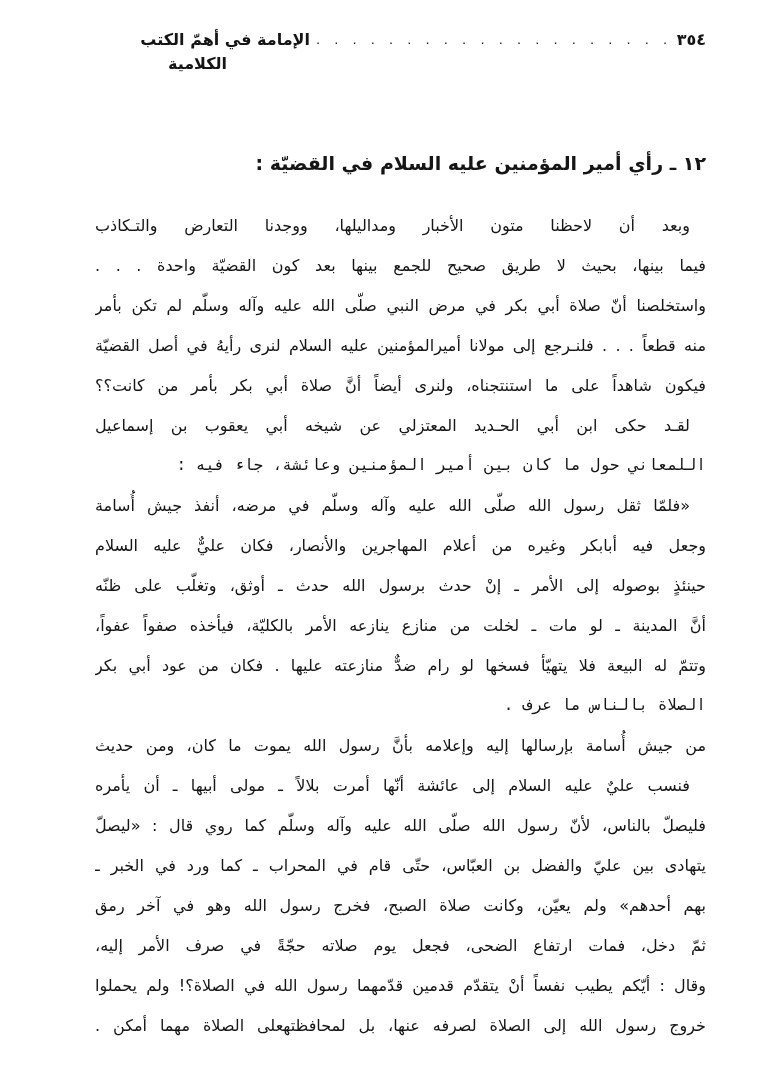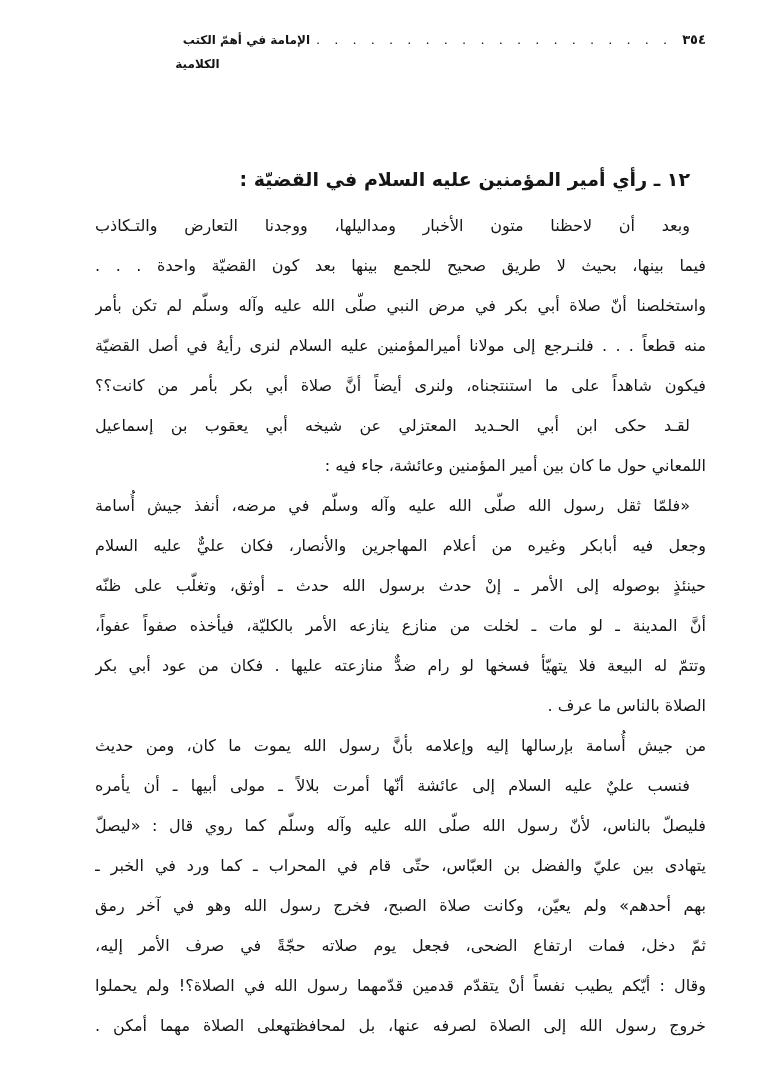--- a/index.html
+++ b/index.html
@@ -14,60 +14,60 @@
     box-shadow:0 0 6px rgba(0,0,0,.25);
   }
   
   .header{
     position:absolute;top:28px;left:85px;right:55px;
     display:flex;align-items:flex-start;
   }
   .header-title{
     width:225px;flex:0 0 auto;
     direction:rtl;
-    font-size:12px;font-weight:bold;line-height:24px;
+    font-size:16px;font-weight:bold;line-height:24px;
   }
   .header-title .t1{text-align:right;}
   .header-title .t2{text-align:center;}
   .header-dots{
     flex:1 1 auto;
     overflow:hidden;white-space:nowrap;
     font-size:13px;letter-spacing:5px;
     line-height:24px;
     padding:0 6px;
     color:#1a1a1a;
   }
   .header-num{
     flex:0 0 auto;
-    font-size:13px;font-weight:bold;line-height:24px;
+    font-size:16px;font-weight:bold;line-height:24px;
   }
   
   .heading{
     position:absolute;top:146px;left:85px;right:55px;
     direction:rtl;text-align:right;
     font-size:19px;font-weight:bold;
     line-height:34px;
-    margin:16px;
+    margin:0;
   }
   
   .body{
     position:absolute;top:206px;left:85px;right:55px;
   }
   .para{margin:0;padding:0;}
   .ln{
     direction:rtl;
     height:40px;line-height:40px;
     font-size:16px;
     text-align:justify;text-align-last:justify;
     overflow:hidden;
     white-space:normal;
     margin-left:10px;
   }
   .ln.first{padding-right:16px;}
-  .ln.end{text-align:center;text-align-last:right;}
+  .ln.end{text-align:center;text-align-last:right;font-family:Liberation Mono, monospace;}
 </style>
 </head>
 <body>
 
 <div class="page">
 
   <div class="header">
     <div class="header-title">
       <div class="t1">الإمامة في أهمّ الكتب</div>
       <div class="t2">الكلامية</div>

